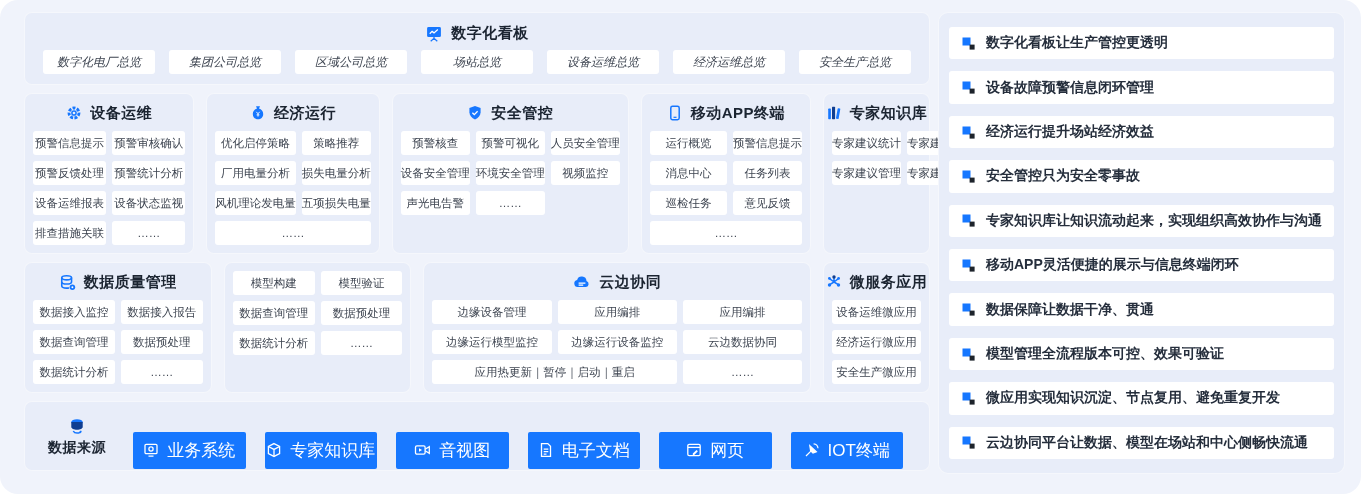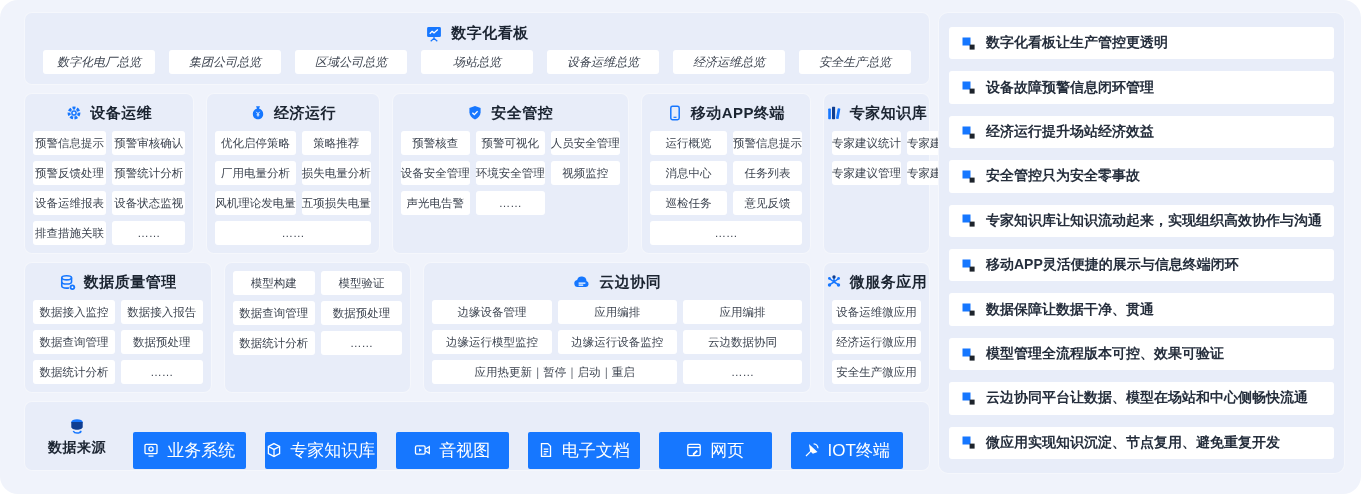--- a/index.html
+++ b/index.html
@@ -411,25 +411,25 @@
         </span>
         <span class="hl-text">模型管理全流程版本可控、效果可验证</span>
       </div>
       <div class="hl-row">
         <span class="icon">
           <svg width="13" height="13" viewBox="0 0 13 13">
             <rect x="0.5" y="0.5" width="8" height="8" fill="#1677ff"></rect>
             <rect x="7.6" y="7.6" width="5" height="5" fill="#1d232b"></rect>
           </svg>
         </span>
+        <span class="hl-text">微应用实现知识沉淀、节点复用、避免重复开发</span>
+      </div>
+      <div class="hl-row">
+        <span class="icon">
+          <svg width="13" height="13" viewBox="0 0 13 13">
+            <rect x="0.5" y="0.5" width="8" height="8" fill="#1677ff"></rect>
+            <rect x="7.6" y="7.6" width="5" height="5" fill="#1d232b"></rect>
+          </svg>
+        </span>
         <span class="hl-text">云边协同平台让数据、模型在场站和中心侧畅快流通</span>
-      </div>
-      <div class="hl-row">
-        <span class="icon">
-          <svg width="13" height="13" viewBox="0 0 13 13">
-            <rect x="0.5" y="0.5" width="8" height="8" fill="#1677ff"></rect>
-            <rect x="7.6" y="7.6" width="5" height="5" fill="#1d232b"></rect>
-          </svg>
-        </span>
-        <span class="hl-text">微应用实现知识沉淀、节点复用、避免重复开发</span>
       </div>
     </div>
 </div>
 
 </body></html>

